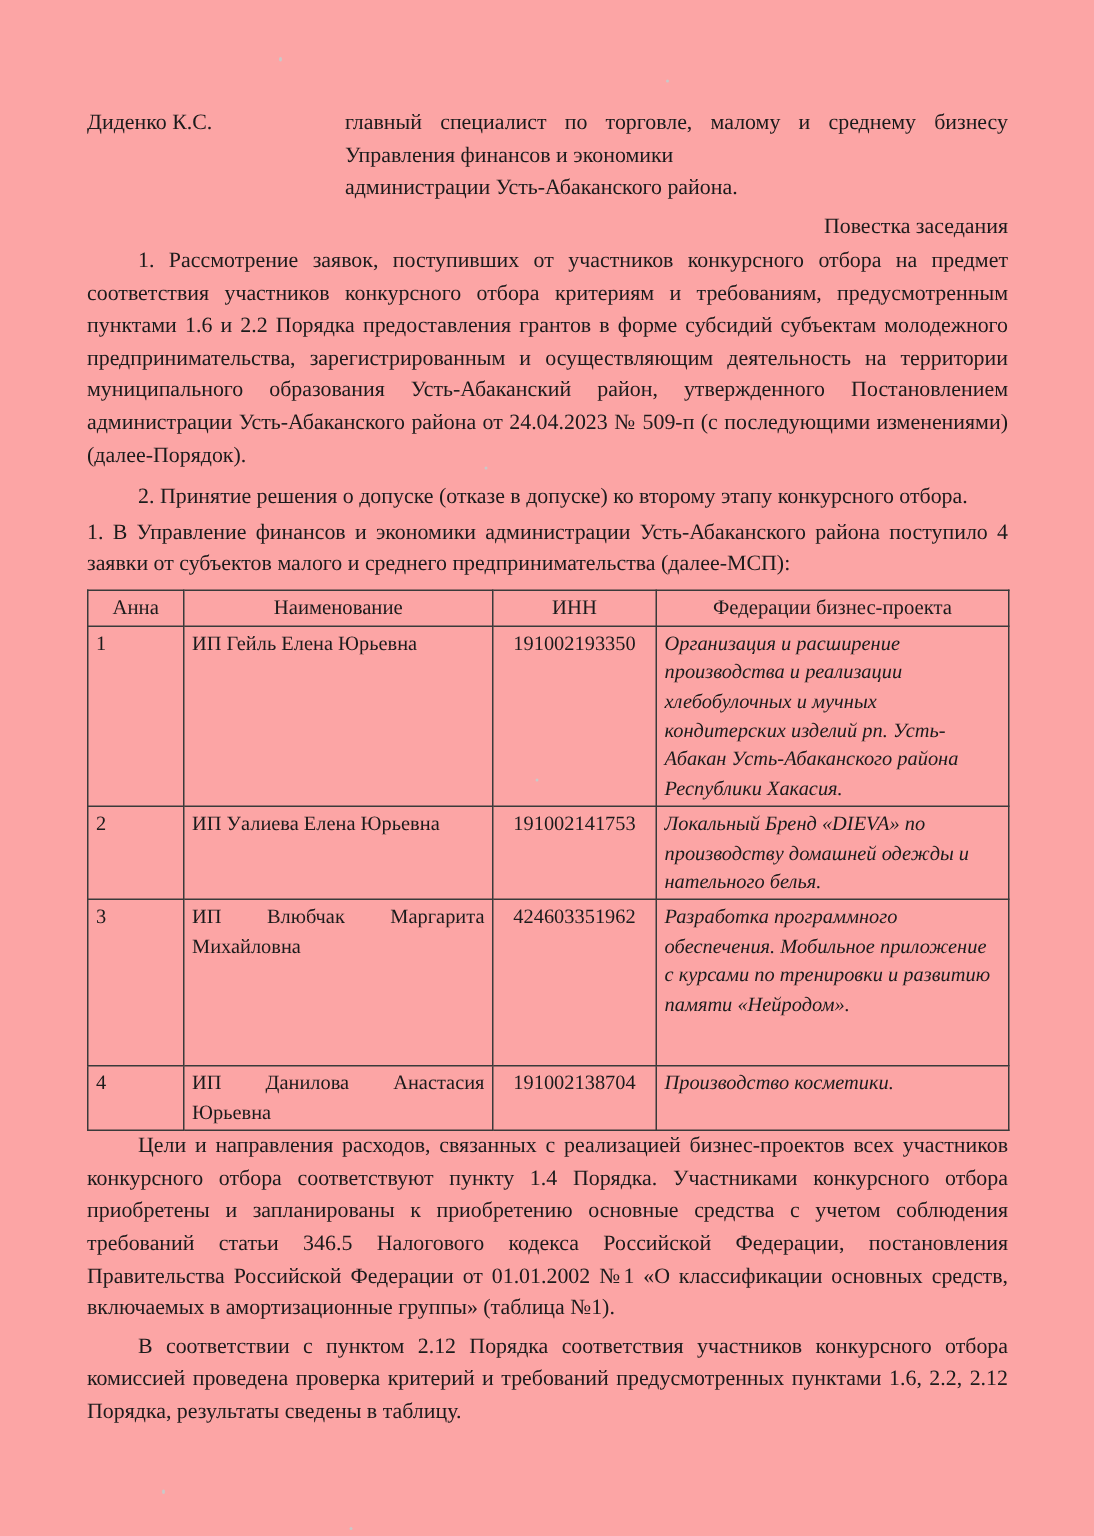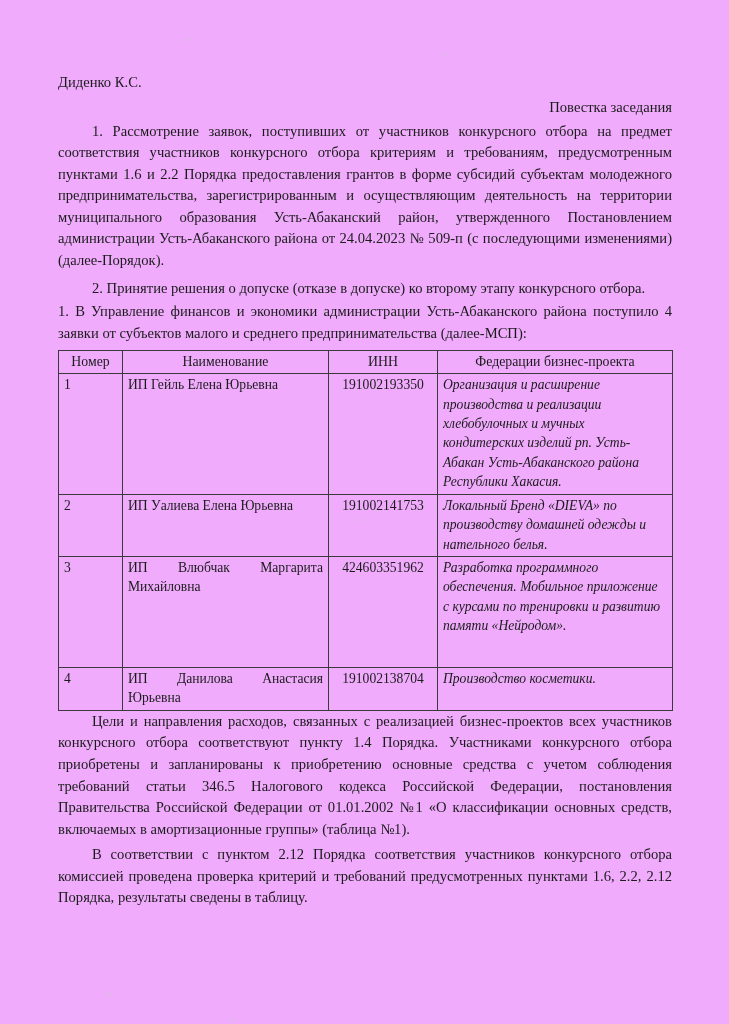--- a/index.html
+++ b/index.html
@@ -4,21 +4,21 @@
 <style>
   html, body {
     margin: 0;
     padding: 0;
     background: #ffffff;
   }
   .page {
     position: relative;
     width: 729px;
     height: 1024px;
-    background: #f0abfc;
+    background: #fca5a5;
     overflow: hidden;
     font-family: "Liberation Serif", "DejaVu Serif", serif;
     color: #1b1b1b;
   }
   
   .speck {
     position: absolute;
     background: #c9c9c9;
     border-radius: 50%;
     pointer-events: none;
@@ -133,20 +133,24 @@
   <span class="speck" style="left:444px; top:53px; width:2px; height:2px;"></span>
   <span class="speck" style="left:323px; top:311px; width:2px; height:2px;"></span>
   <span class="speck" style="left:357px; top:519px; width:2px; height:2px;"></span>
   <span class="speck" style="left:108px; top:993px; width:2px; height:3px;"></span>
   <span class="speck" style="left:233px; top:1018px; width:2px; height:2px;"></span>
 
   <div class="content">
 
     <div class="signatory-row">
       <div class="signatory-name">Диденко К.С.</div>
+      <div class="signatory-role">
+        <span>главный специалист по торговле, малому и среднему бизнесу Управления финансов и экономики</span>
+        <span class="lastline">администрации  Усть-Абаканского района.</span>
+      </div>
     </div>
 
     <div class="agenda-heading">Повестка заседания</div>
 
     <p class="para">1. Рассмотрение заявок, поступивших от участников конкурсного отбора на предмет соответствия участников конкурсного отбора критериям и требованиям, предусмотренным пунктами 1.6 и 2.2 Порядка предоставления грантов в форме субсидий субъектам молодежного предпринимательства, зарегистрированным и осуществляющим деятельность на территории  муниципального образования Усть-Абаканский район, утвержденного Постановлением администрации Усть-Абаканского района от 24.04.2023 № 509-п (с последующими изменениями) (далее-Порядок).</p>
 
     <div class="gap-6"></div>
 
     <p class="para">2. Принятие решения о допуске (отказе в допуске) ко второму этапу конкурсного отбора.</p>
 
@@ -156,21 +160,21 @@
 
     <table class="applicants">
       <colgroup>
         <col class="c-num">
           <col class="c-name">
           <col class="c-inn">
           <col class="c-proj">
       </colgroup>
       <thead>
         <tr>
-          <th>Номер</th>
+          <th>Анна</th>
           <th>Наименование</th>
           <th>ИНН</th>
           <th>Федерации бизнес-проекта</th>
         </tr>
       </thead>
       <tbody>
         <tr class="row-1">
           <td class="cell-num">1</td>
           <td class="cell-name">ИП Гейль Елена Юрьевна</td>
           <td class="cell-inn">191002193350</td>

